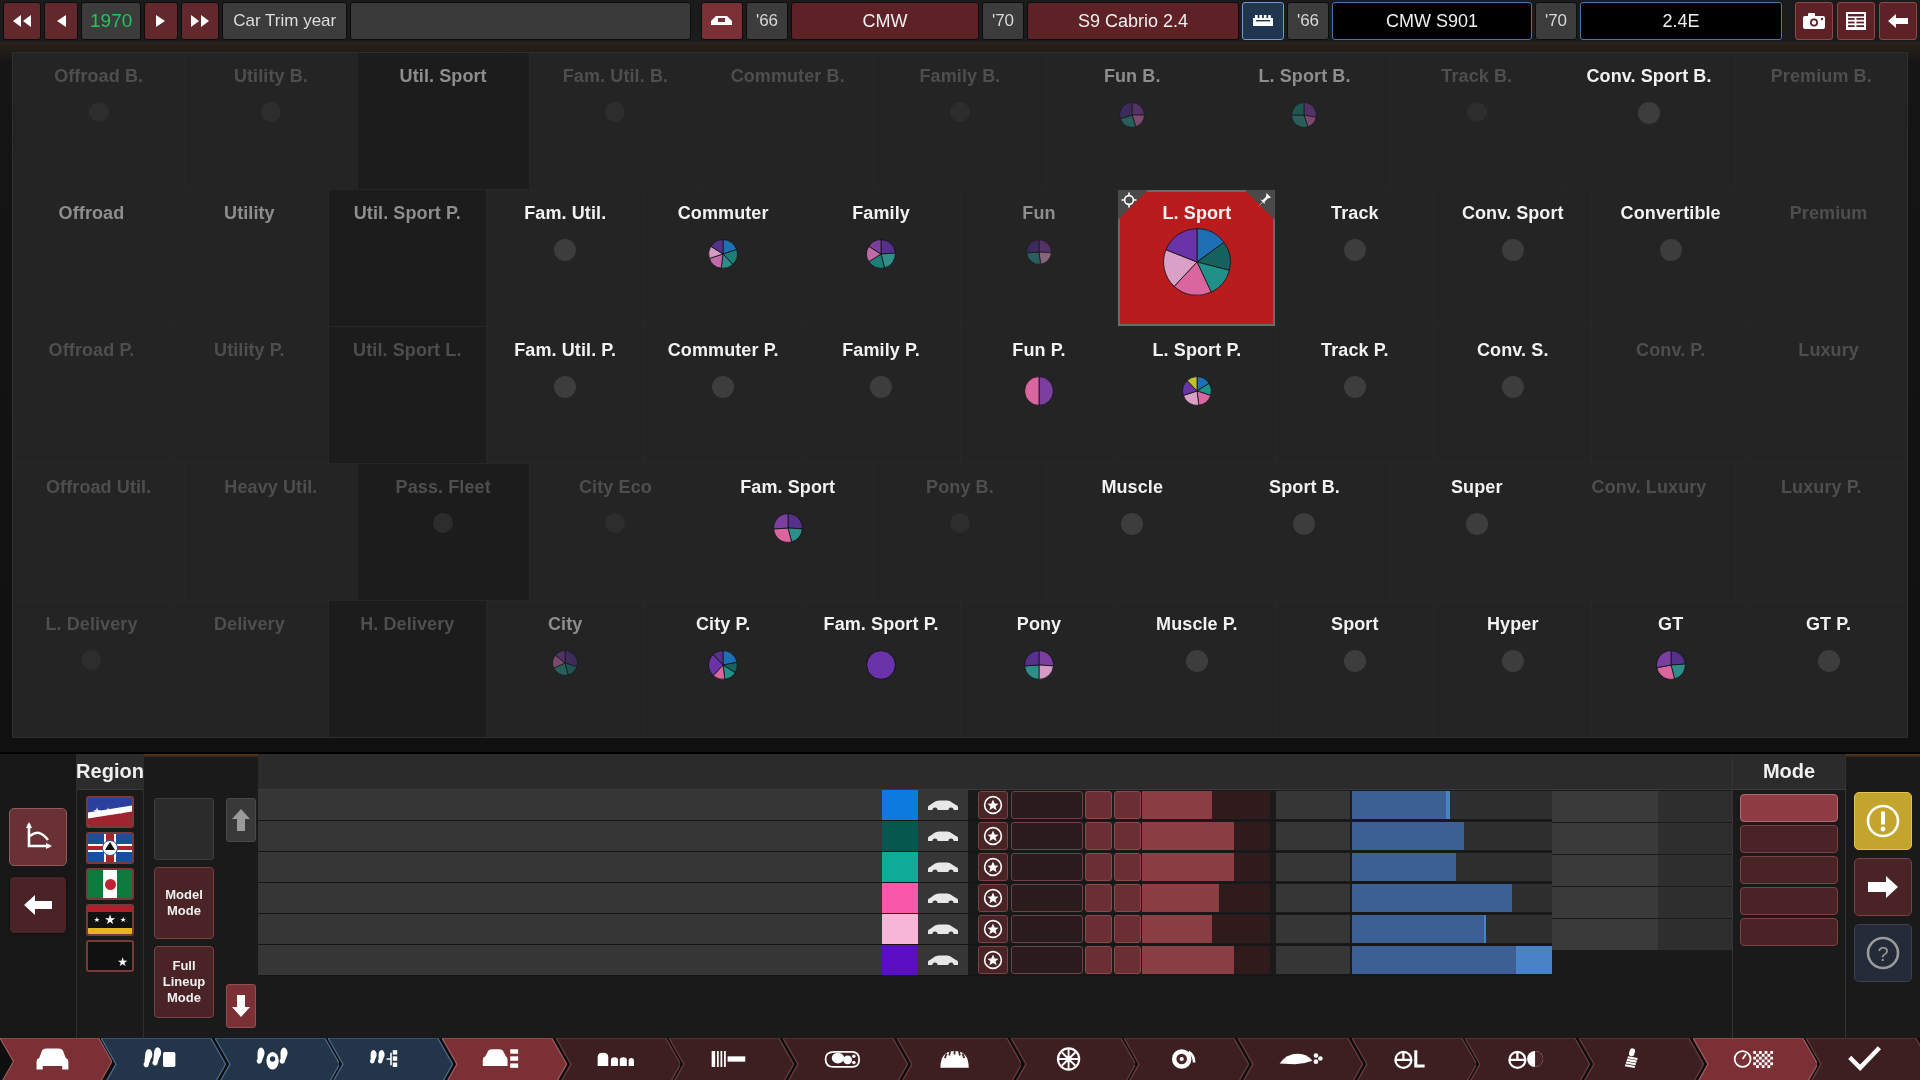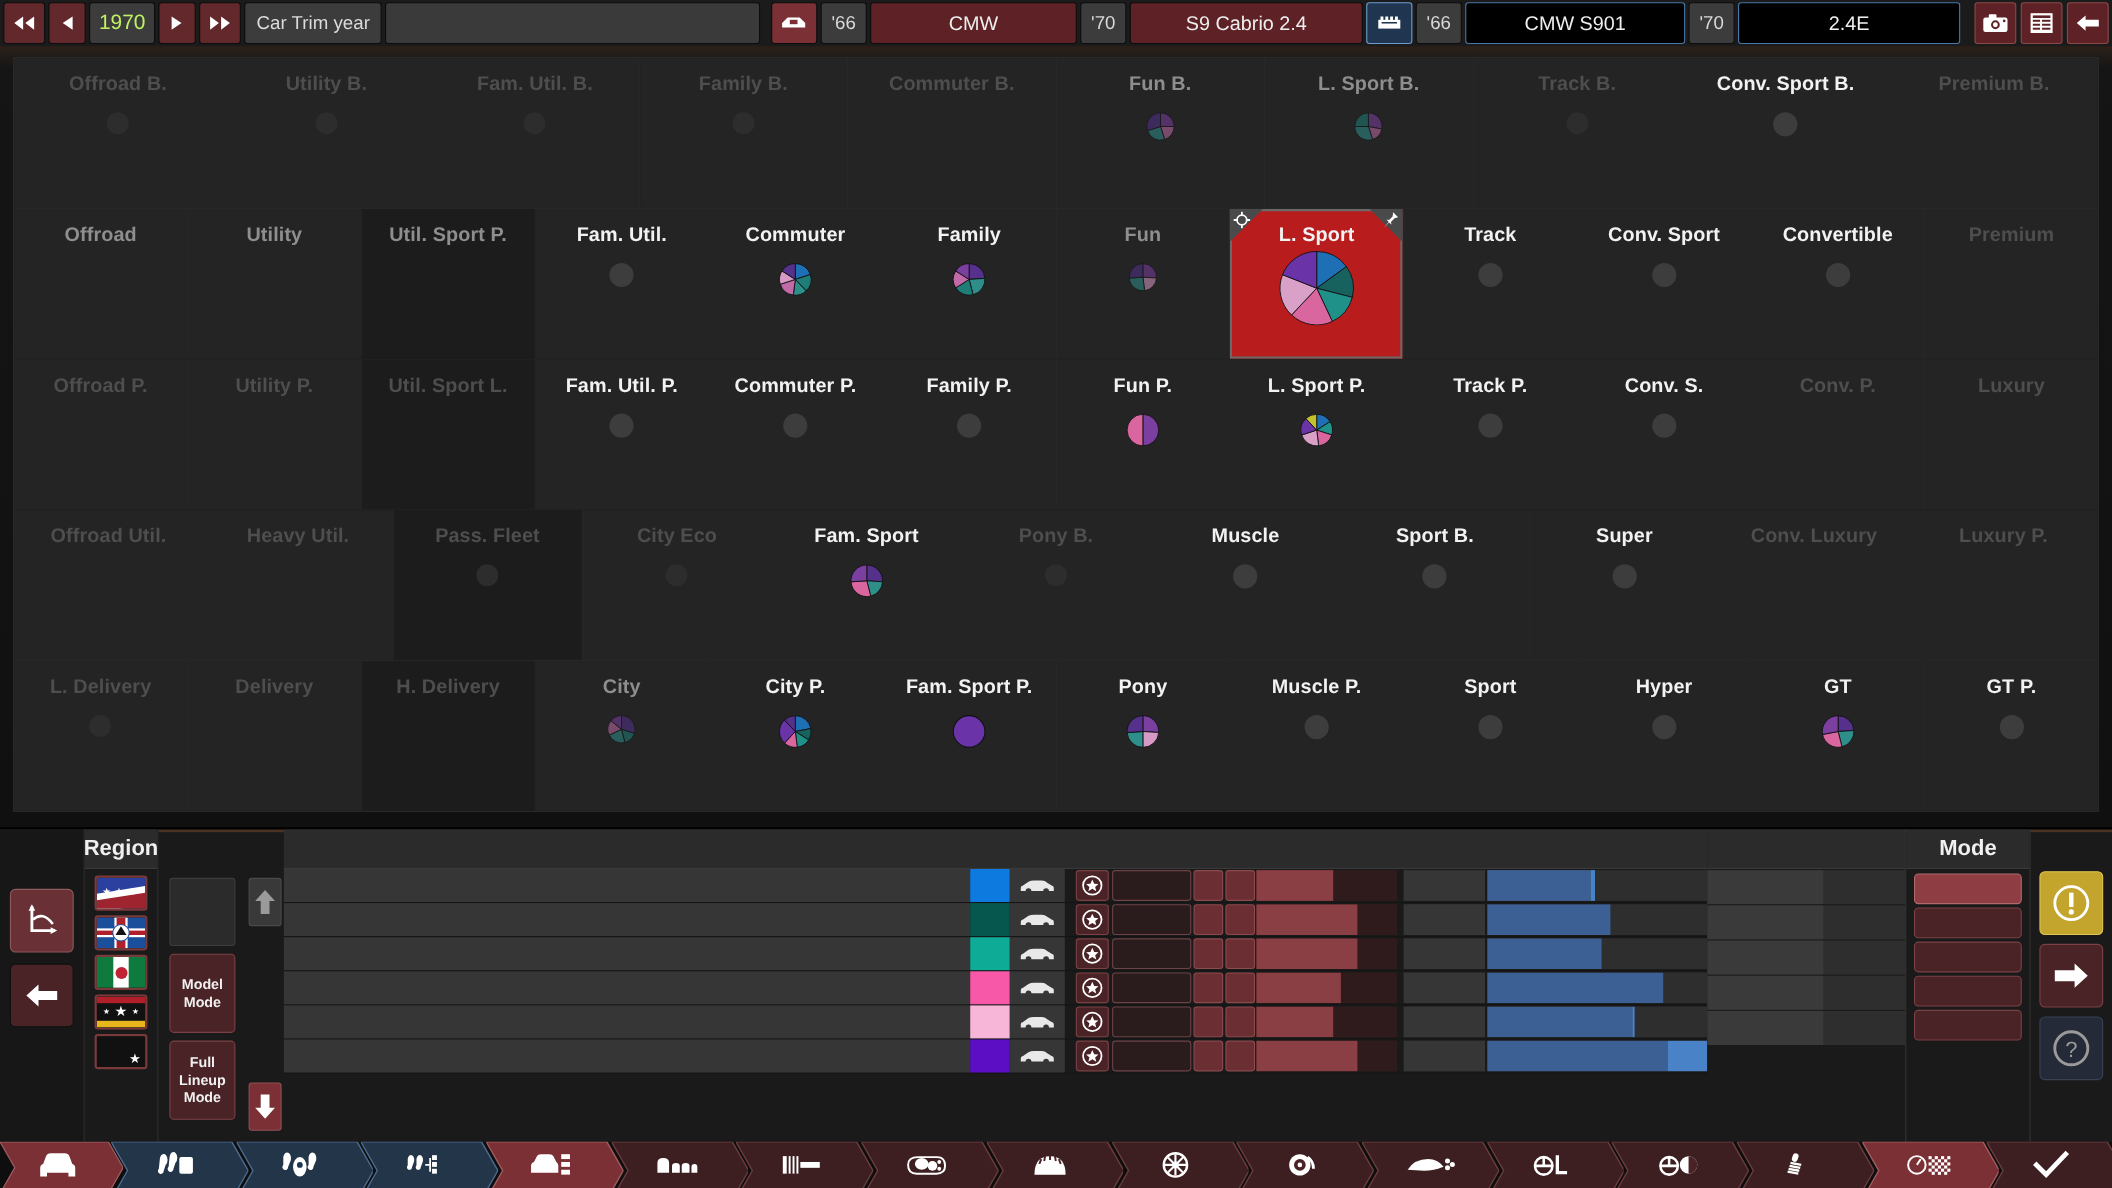--- a/index.html
+++ b/index.html
@@ -18,21 +18,21 @@
     background:#1b1b1b; gap:3px; padding:2px 3px;
   }
   .tb-btn {
     background:#63282c; border:1px solid #0d0d0d; border-radius:3px;
     display:flex; align-items:center; justify-content:center;
     min-width:34px; padding:0 7px; color:#fff;
   }
   .tb-year {
     background:#3c3c3c; border:1px solid #0d0d0d; border-radius:3px;
     display:flex; align-items:center; justify-content:center;
-    min-width:46px; padding:0 8px; font-size:19px; color:#bef264;
+    min-width:46px; padding:0 8px; font-size:19px; color:#22c55e;
   }
   .tb-label {
     background:#3c3c3c; border:1px solid #0d0d0d; border-radius:3px;
     display:flex; align-items:center; padding:0 10px; font-size:17px; color:#dcdcdc;
   }
   .tb-spacer { flex:1 1 auto; background:#3a3a3a; border:1px solid #0d0d0d; border-radius:3px; }
   .tb-gap { width:4px; flex:0 0 4px; }
   .tb-tag {
     background:#3c3c3c; border:1px solid #0d0d0d; border-radius:3px;
     display:flex; align-items:center; justify-content:center;
@@ -270,30 +270,33 @@
     <div class="gridouter" id="grid-root">
         <div class="grow">
           <div class="gcell">
             <div class="gcell-label lv-dim">Offroad B.</div>
             <div class="puck" style="width: 20px; height: 20px; background: rgb(45, 45, 45);"></div>
           </div>
           <div class="gcell">
             <div class="gcell-label lv-dim">Utility B.</div>
             <div class="puck" style="width: 20px; height: 20px; background: rgb(45, 45, 45);"></div>
           </div>
+          <div class="gcell empty">
+            <div class="gcell-label lv-mid">Util. Sport</div>
+          </div>
           <div class="gcell">
             <div class="gcell-label lv-dim">Fam. Util. B.</div>
             <div class="puck" style="width: 20px; height: 20px; background: rgb(45, 45, 45);"></div>
           </div>
           <div class="gcell">
+            <div class="gcell-label lv-dim">Commuter B.</div>
+          </div>
+          <div class="gcell">
             <div class="gcell-label lv-dim">Family B.</div>
             <div class="puck" style="width: 20px; height: 20px; background: rgb(45, 45, 45);"></div>
-          </div>
-          <div class="gcell">
-            <div class="gcell-label lv-dim">Commuter B.</div>
           </div>
           <div class="gcell">
             <div class="gcell-label lv-mid">Fun B.</div>
             <div class="pie" style="opacity: 0.55;"><svg width="26" height="26" viewBox="0 0 26 26">
                 <path d="M13,13 L13,0.5999999999999996 A12.4,12.4 0 0,1 25.4,13 Z" fill="#7b3fa0" stroke="#111" stroke-width="0.8"></path>
                 <path d="M13,13 L25.4,13 A12.4,12.4 0 0,1 16.831810730249348,24.793100802059904 Z" fill="#c06aa8" stroke="#111" stroke-width="0.8"></path>
                 <path d="M13,13 L16.831810730249348,24.793100802059904 A12.4,12.4 0 0,1 1.2068991979400963,16.831810730249348 Z" fill="#2e8f8a" stroke="#111" stroke-width="0.8"></path>
                 <path d="M13,13 L1.2068991979400963,16.831810730249348 A12.4,12.4 0 0,1 12.999999999999998,0.5999999999999996 Z" fill="#55318c" stroke="#111" stroke-width="0.8"></path>
               </svg></div>
           </div>

